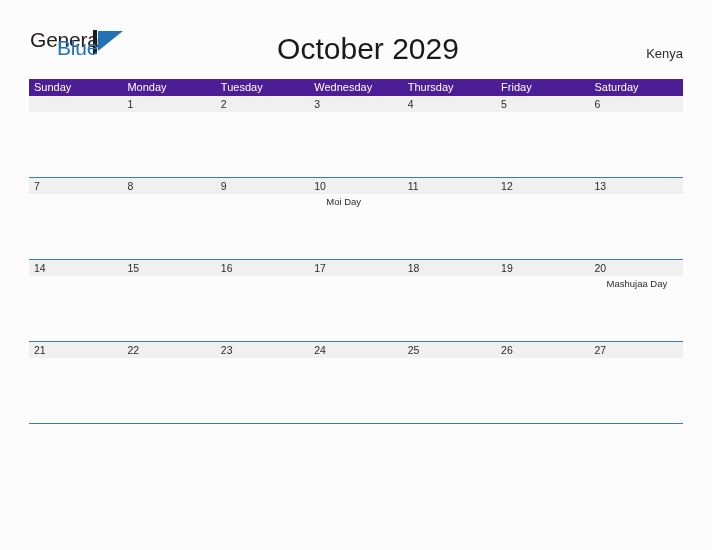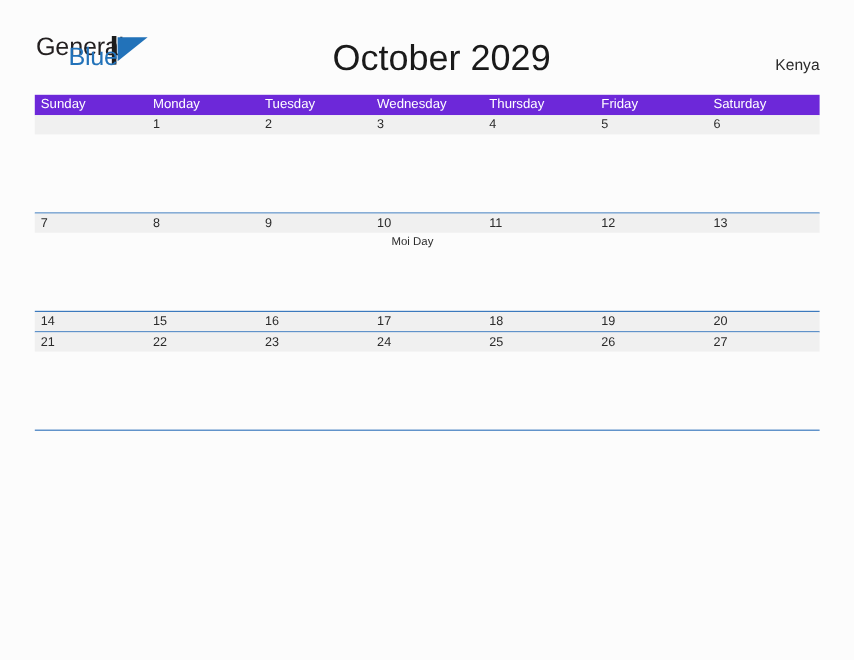--- a/index.html
+++ b/index.html
@@ -95,21 +95,21 @@
     position: absolute;
     left: 29px;
     top: 79px;
     width: 654px;
   }
 
   .weekday-row {
     display: flex;
     width: 654px;
     height: 17px;
-    background: #6d28d9;
+    background: #4c1d95;
   }
   .weekday-cell {
     flex: 1 1 0;
     min-width: 0;
     color: #ffffff;
     font-size: 11px;
     line-height: 17px;
     padding-left: 5px;
     box-sizing: border-box;
     font-family: "Liberation Sans", sans-serif;
@@ -272,20 +272,43 @@
     <div class="week-row">
       <div class="week-dates">
         <div class="date-cell">14</div>
         <div class="date-cell">15</div>
         <div class="date-cell">16</div>
         <div class="date-cell">17</div>
         <div class="date-cell">18</div>
         <div class="date-cell">19</div>
         <div class="date-cell">20</div>
       </div>
+      <div class="week-events">
+        <div class="event-cell">
+            <div class="event-text"></div>
+          </div>
+        <div class="event-cell">
+            <div class="event-text"></div>
+          </div>
+        <div class="event-cell">
+            <div class="event-text"></div>
+          </div>
+        <div class="event-cell">
+            <div class="event-text"></div>
+          </div>
+        <div class="event-cell">
+            <div class="event-text"></div>
+          </div>
+        <div class="event-cell">
+            <div class="event-text"></div>
+          </div>
+        <div class="event-cell">
+            <div class="event-text">Mashujaa Day</div>
+          </div>
+      </div>
     </div>
 
     <div class="week-row">
       <div class="week-dates">
         <div class="date-cell">21</div>
         <div class="date-cell">22</div>
         <div class="date-cell">23</div>
         <div class="date-cell">24</div>
         <div class="date-cell">25</div>
         <div class="date-cell">26</div>

